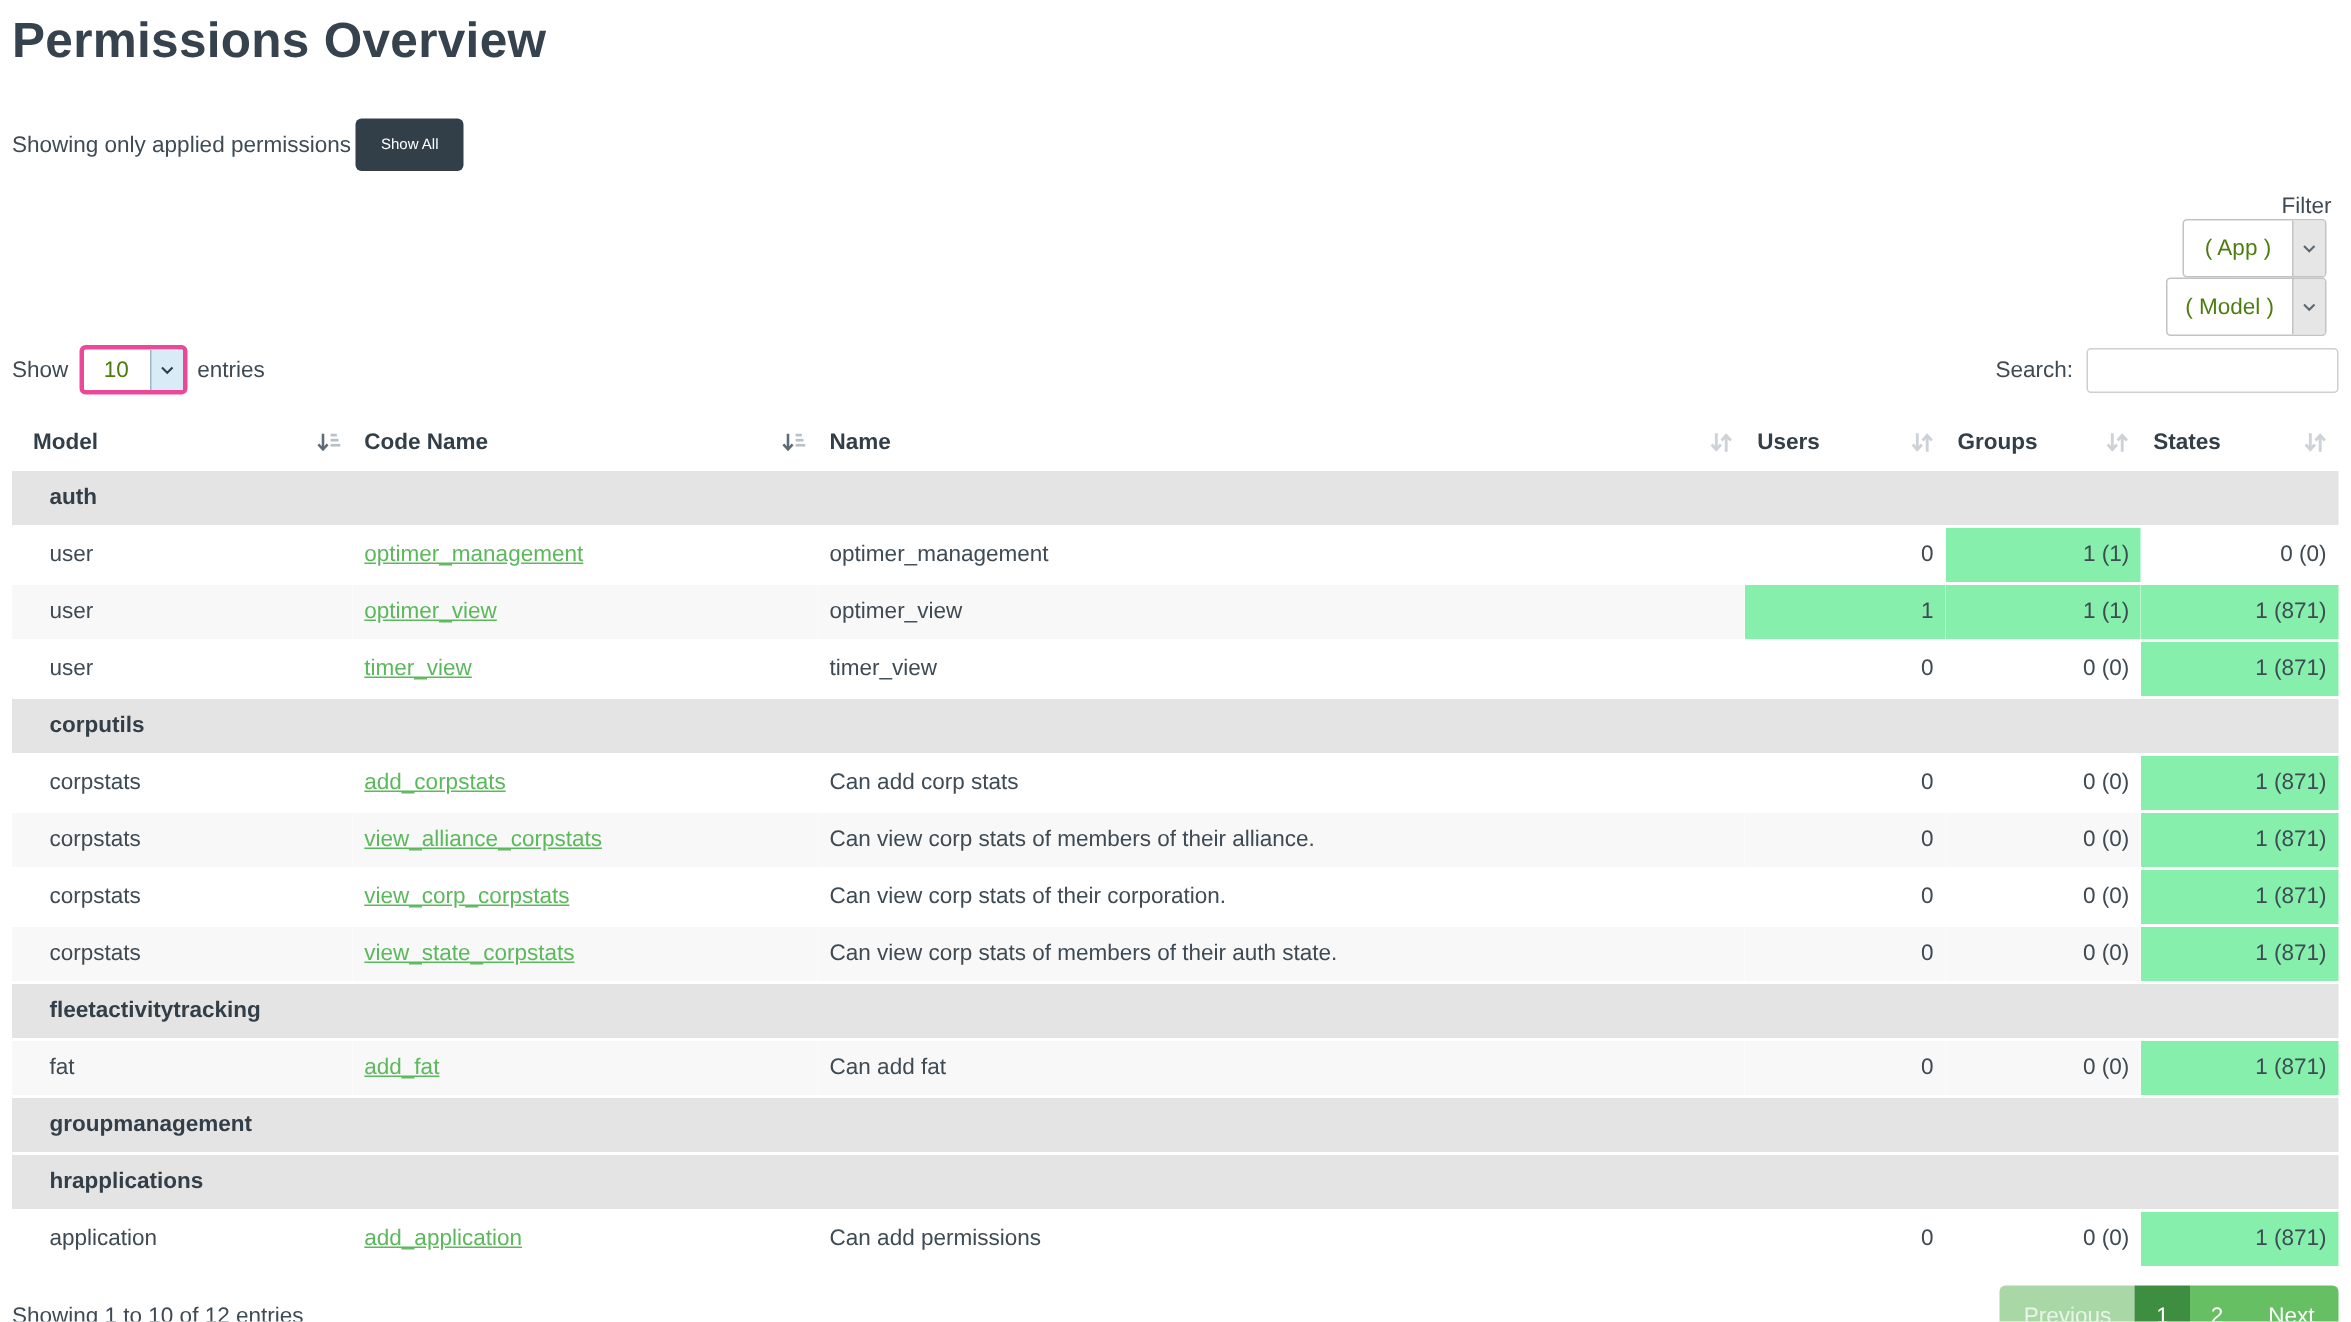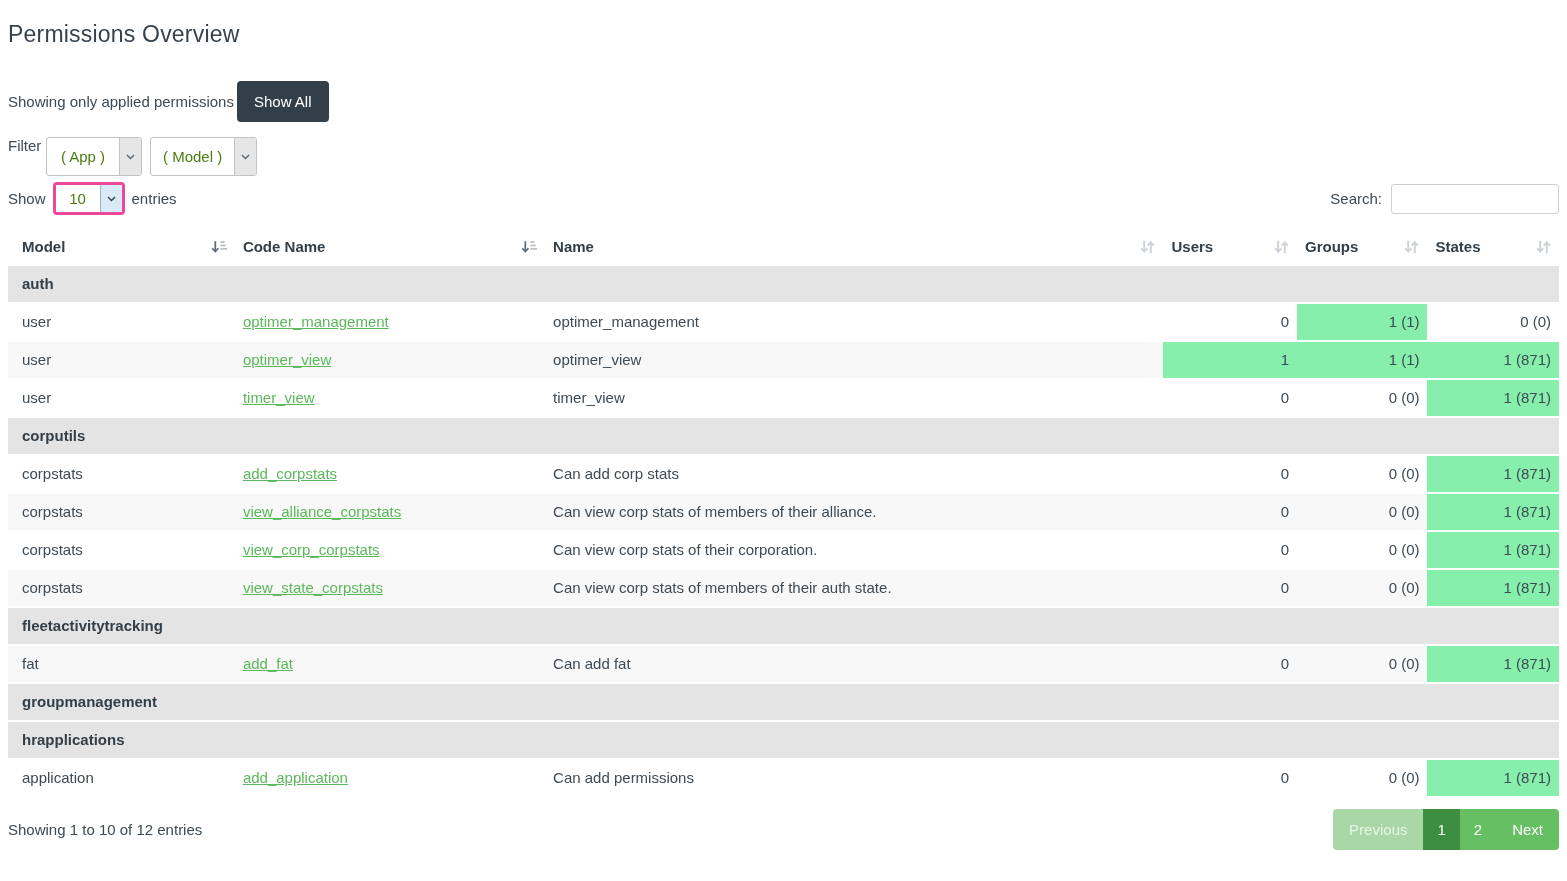--- a/index.html
+++ b/index.html
@@ -8,44 +8,44 @@
     font-family: "Liberation Sans", sans-serif;
     font-size: 15px;
     color: #3e4a54;
     width: 1567px;
     height: 881px;
     overflow: hidden;
   }
   .container { padding: 4px 8px 0 8px; }
 
   h1.page-title {
-    font-size: 23px;
-    font-weight: 400;
+    font-size: 33px;
+    font-weight: 700;
     color: #36434e;
-    margin: 17px 0 33px 0;
+    margin: 4px 0 33px 0;
     letter-spacing: 0.2px;
   }
 
   
   .status-row { display: flex; align-items: center; margin-bottom: 15px; }
   .status-text { color: #3e4a54; }
   .btn-showall {
     margin-left: 3px;
     background: #333f48;
     color: #ffffff;
     border: none;
     border-radius: 4px;
     padding: 12px 17px;
-    font-size: 15px;
+    font-size: 10px;
     font-family: "Liberation Sans", sans-serif;
     cursor: pointer;
   }
 
   
-  .filter-row { display: flex; align-items: flex-start; margin-bottom: 6px; }
+  .filter-row { display: flex; align-items: flex-end; margin-bottom: 6px; flex-direction: column; }
   .filter-label { width: 38px; }
   .sel {
     display: inline-flex;
     align-items: stretch;
     border: 1px solid #c3c3c3;
     border-radius: 3px;
     background: #ffffff;
     overflow: hidden;
     margin-right: 8px;
     cursor: pointer;
@@ -105,21 +105,21 @@
   thead th:first-child { padding-left: 14px; }
   .sort-icon { display: inline-flex; align-items: center; margin-left: 6px; }
   tbody td {
     padding: 8px 8px;
     line-height: 20px;
     border-top: 2px solid #ffffff;
     color: #3e4a54;
     overflow: hidden;
     white-space: nowrap;
   }
-  tbody td:first-child { padding-left: 14px; }
+  tbody td:first-child { padding-left: 25px; }
   tbody tr:nth-child(odd) { background: #f8f8f8; }
   tbody tr.group-row { background: #e4e4e4; }
   tbody tr.group-row td { font-weight: bold; color: #333f48; }
   td.num { text-align: right; }
   td.hl { background: #86efac; }
   a.code-link { color: #5cb85c; text-decoration: underline; cursor: pointer; }
 
   
   .table-footer { display: flex; align-items: center; justify-content: space-between; margin-top: 13px; }
   .footer-info { color: #3e4a54; }

